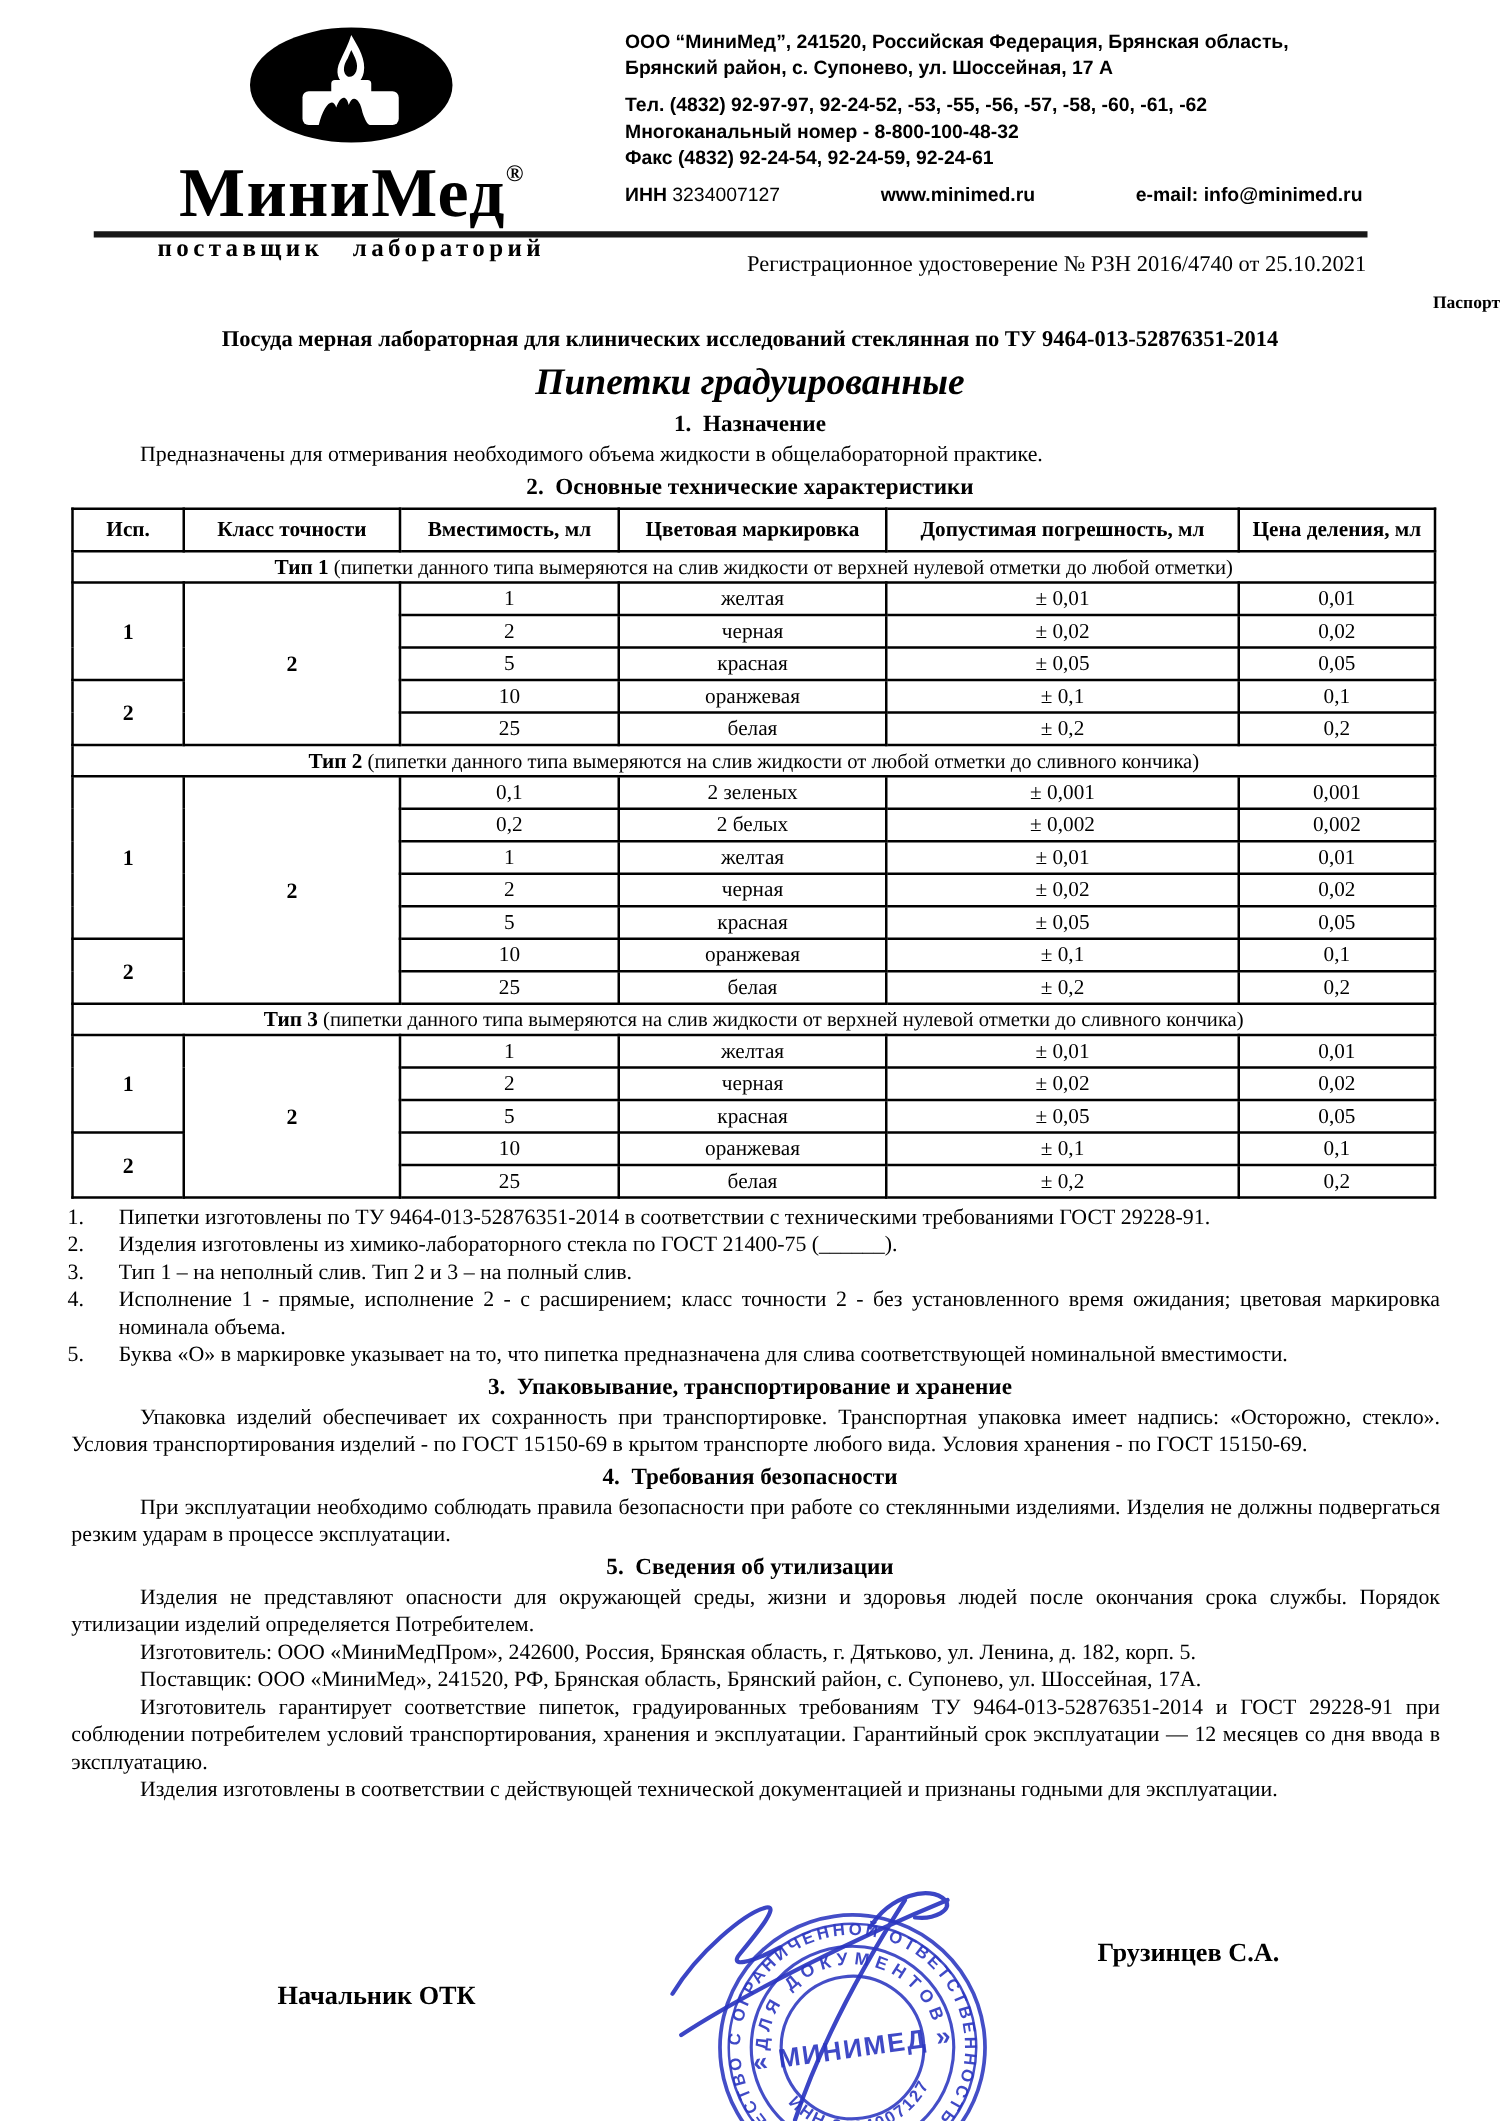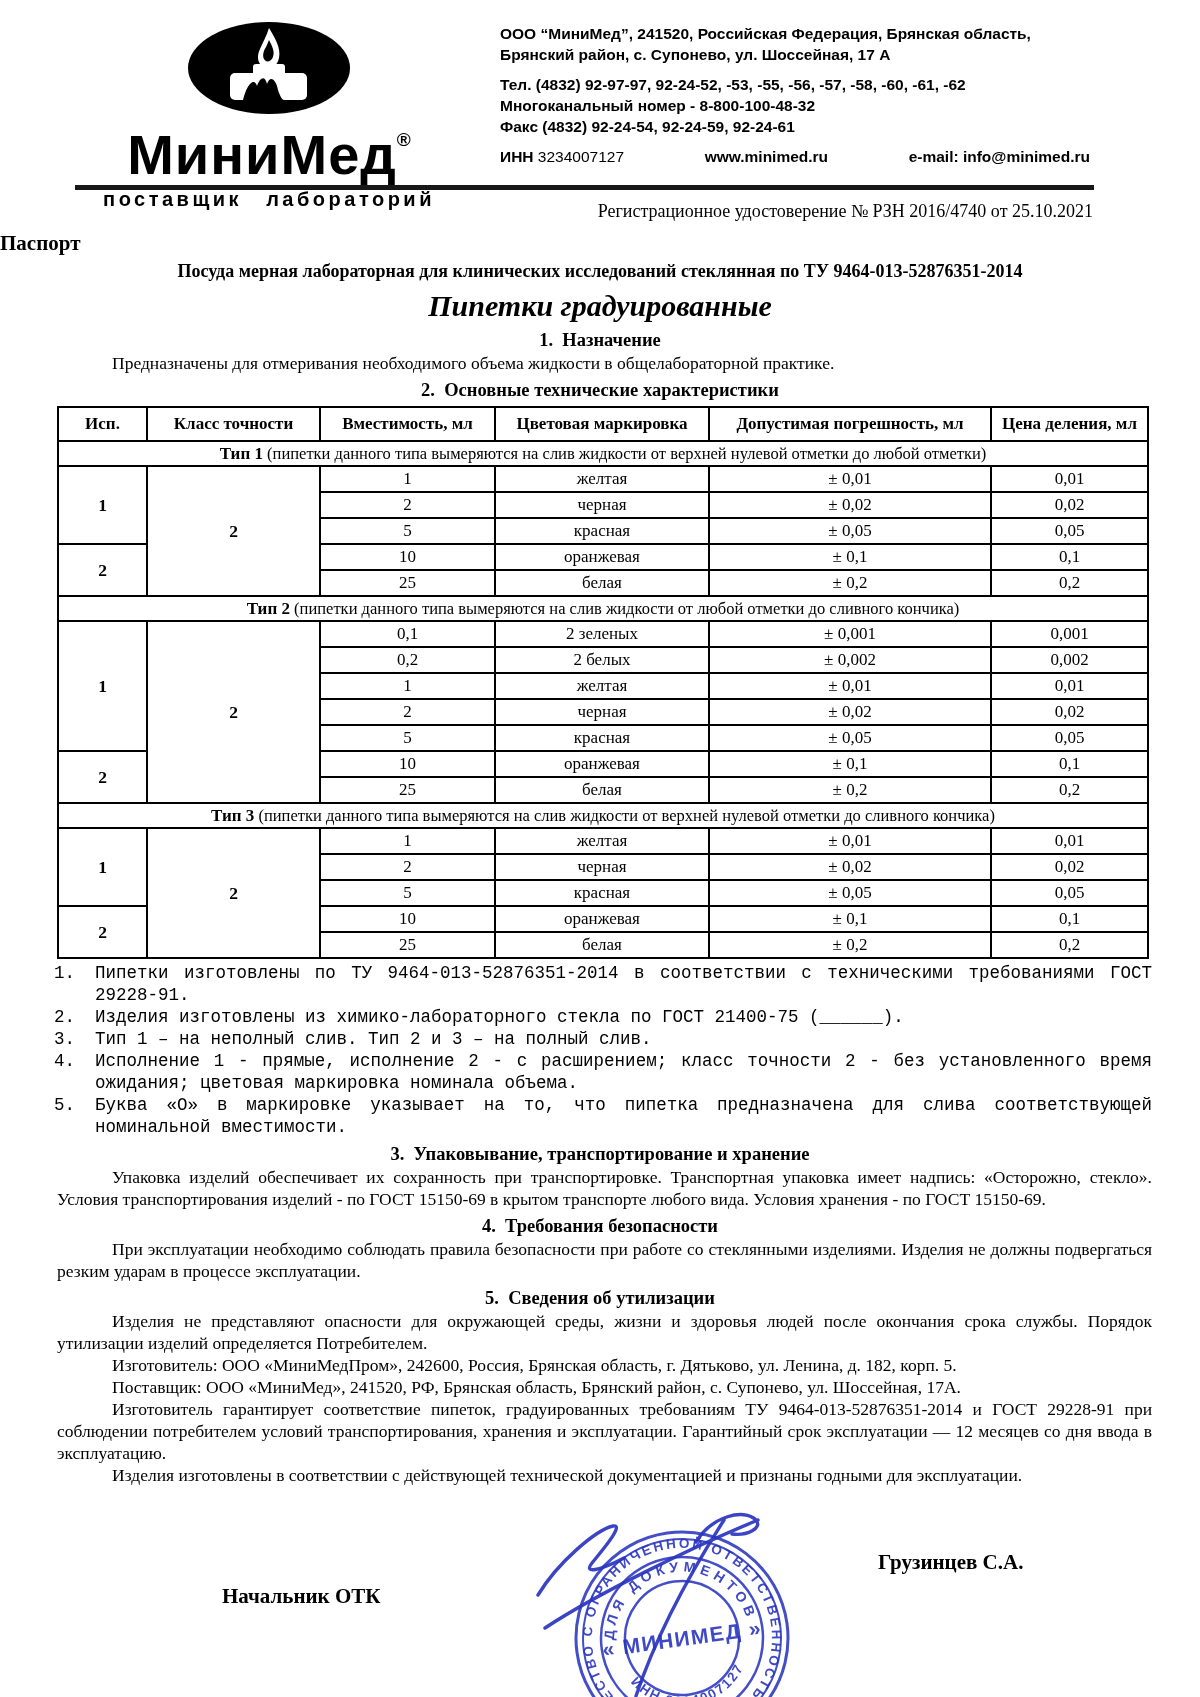--- a/index.html
+++ b/index.html
@@ -4,49 +4,49 @@
 <style>
   html,body { margin:0; padding:0; background:#ffffff; }
   .page {
     position:relative; width:1200px; height:1697px; overflow:hidden;
     background:#ffffff; color:#000;
     font-family:"Liberation Serif","DejaVu Serif",serif; font-size:17.5px;
   }
   
   .header { position:relative; height:194px; }
   .rule { position:absolute; left:75px; right:106px; top:185px; height:5px; background:#181818; }
-  .logo { position:absolute; left:100px; top:20px; width:338px; text-align:center;
-          font-family:Liberation Sans, sans-serif; }
+  .logo { position:absolute; left:112px; top:20px; width:338px; text-align:center;
+          font-family:Liberation Serif, serif; }
   .logo-oval { display:block; margin:0 auto; }
   .brand { font-weight:bold; font-size:56px; line-height:48px; letter-spacing:1px; white-space:nowrap; }
   .brand sup { font-size:19px; vertical-align:28px; letter-spacing:0; }
   .tagline { font-weight:bold; font-size:20px; letter-spacing:3.5px; word-spacing:15px; margin-top:9px; white-space:nowrap; }
   .info { position:absolute; left:500px; top:23px; width:590px;
           font-family:"Liberation Sans","DejaVu Sans",sans-serif;
           font-weight:bold; font-size:15.5px; line-height:21px; }
   .info .gap { height:9px; }
   .inn-row { display:flex; justify-content:space-between; }
   .inn-row .num { font-weight:normal; }
   
   .reg { text-align:right; margin:5px 107px 0 0; font-size:18px; line-height:24px; }
-  .doc-title { text-align:left; font-weight:bold; font-size:21px; line-height:26px; margin-top:7px; }
+  .doc-title { text-align:right; font-weight:bold; font-size:14px; line-height:26px; margin-top:7px; }
   .doc-subtitle { text-align:center; font-weight:bold; font-size:18px; line-height:23px; margin-top:4px; }
   .product-title { text-align:center; font-weight:bold; font-style:italic; font-size:30px; line-height:36px; margin-top:5px; }
   .sec-head { text-align:center; font-weight:bold; font-size:18.5px; line-height:24px; margin-top:4px; }
   .para { text-align:justify; text-indent:55px; margin:0 48px 0 57px; line-height:22px; }
   
   table.spec { border-collapse:collapse; table-layout:fixed; width:1090px; margin:4px 0 3px 57px; }
   table.spec th, table.spec td { border:2px solid #000; padding:0 4px; text-align:center; overflow:hidden; }
   table.spec thead th { height:32px; font-size:17px; }
   td.type-cell { text-align:left; height:23px; padding:2px 6px; font-size:16.5px; }
   td.type-cell b { font-size:17px;margin-top:25px; }
   td.data { height:24px; font-size:17px; font-weight:normal; }
   td.isp, td.acc { font-weight:bold; font-size:17.5px; }
   
-  .notes { margin:2px 48px 0 54px;font-family:Liberation Mono, monospace; }
+  .notes { margin:2px 48px 0 54px; }
   .note { line-height:22px; text-align:justify; margin-left:41px; text-indent:-41px; }
   .note .note-num { display:inline-block; width:41px; text-indent:0; }
   
   .otk-label  { position:absolute; left:222px; top:1550px; font-weight:bold; font-size:21px;margin-top:34px; }
   .sig-name   { position:absolute; left:878px; top:1550px; font-weight:bold; font-size:21px; }
   .stamp-wrap { position:absolute; left:500px; top:1480px; width:400px; height:217px; }
   .stamp-text { font-family:"Liberation Sans","DejaVu Sans",sans-serif; font-weight:bold; }
 </style>
 </head>
 <body>

